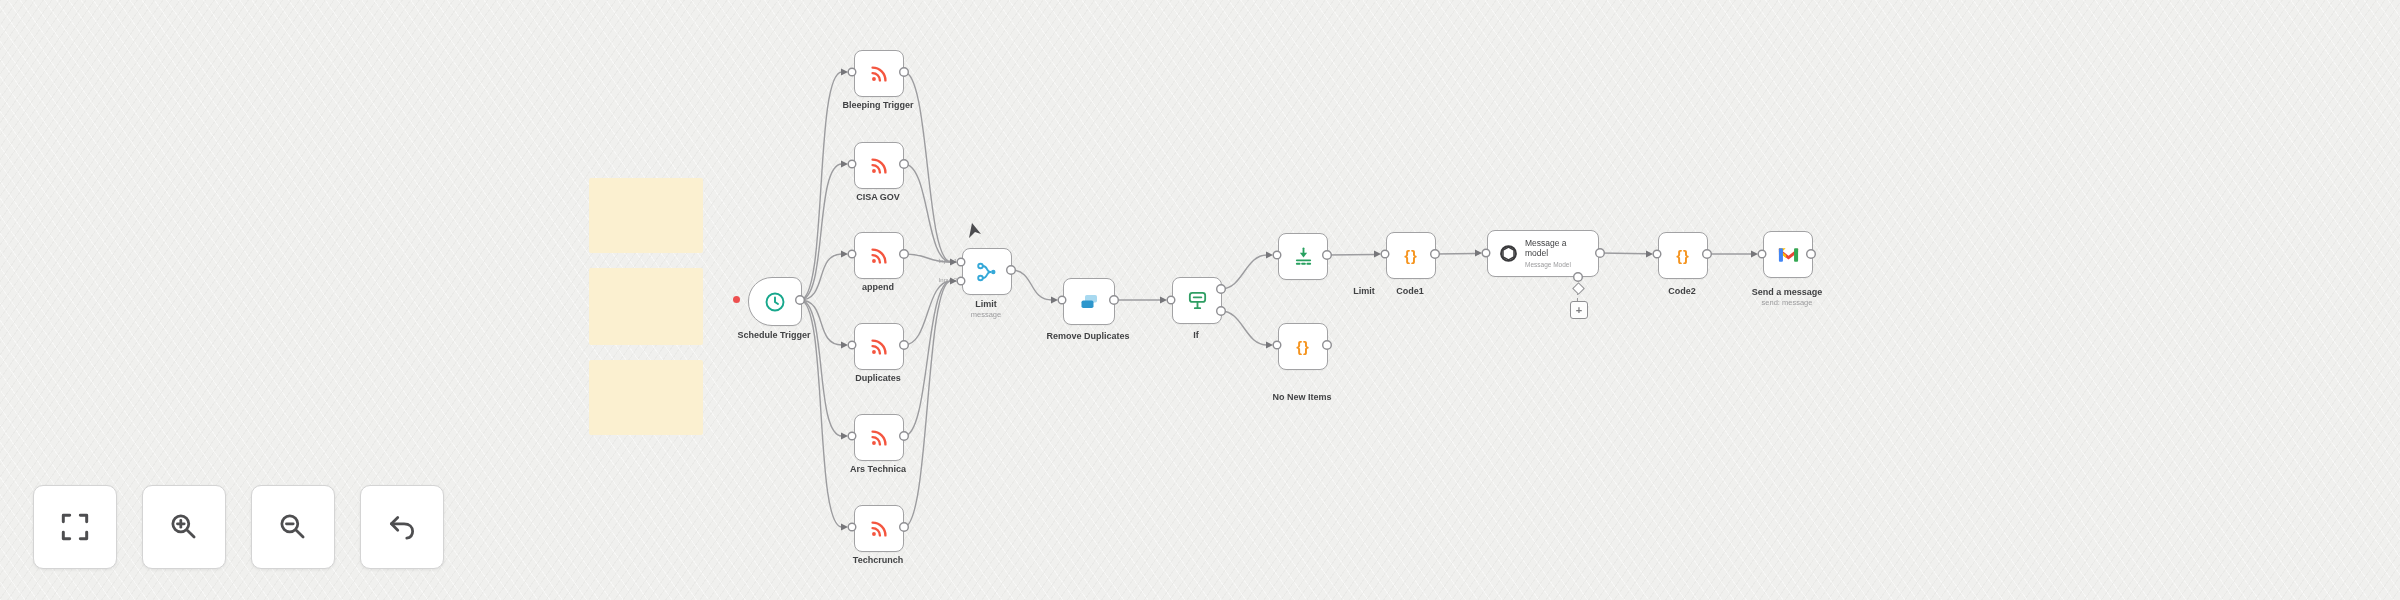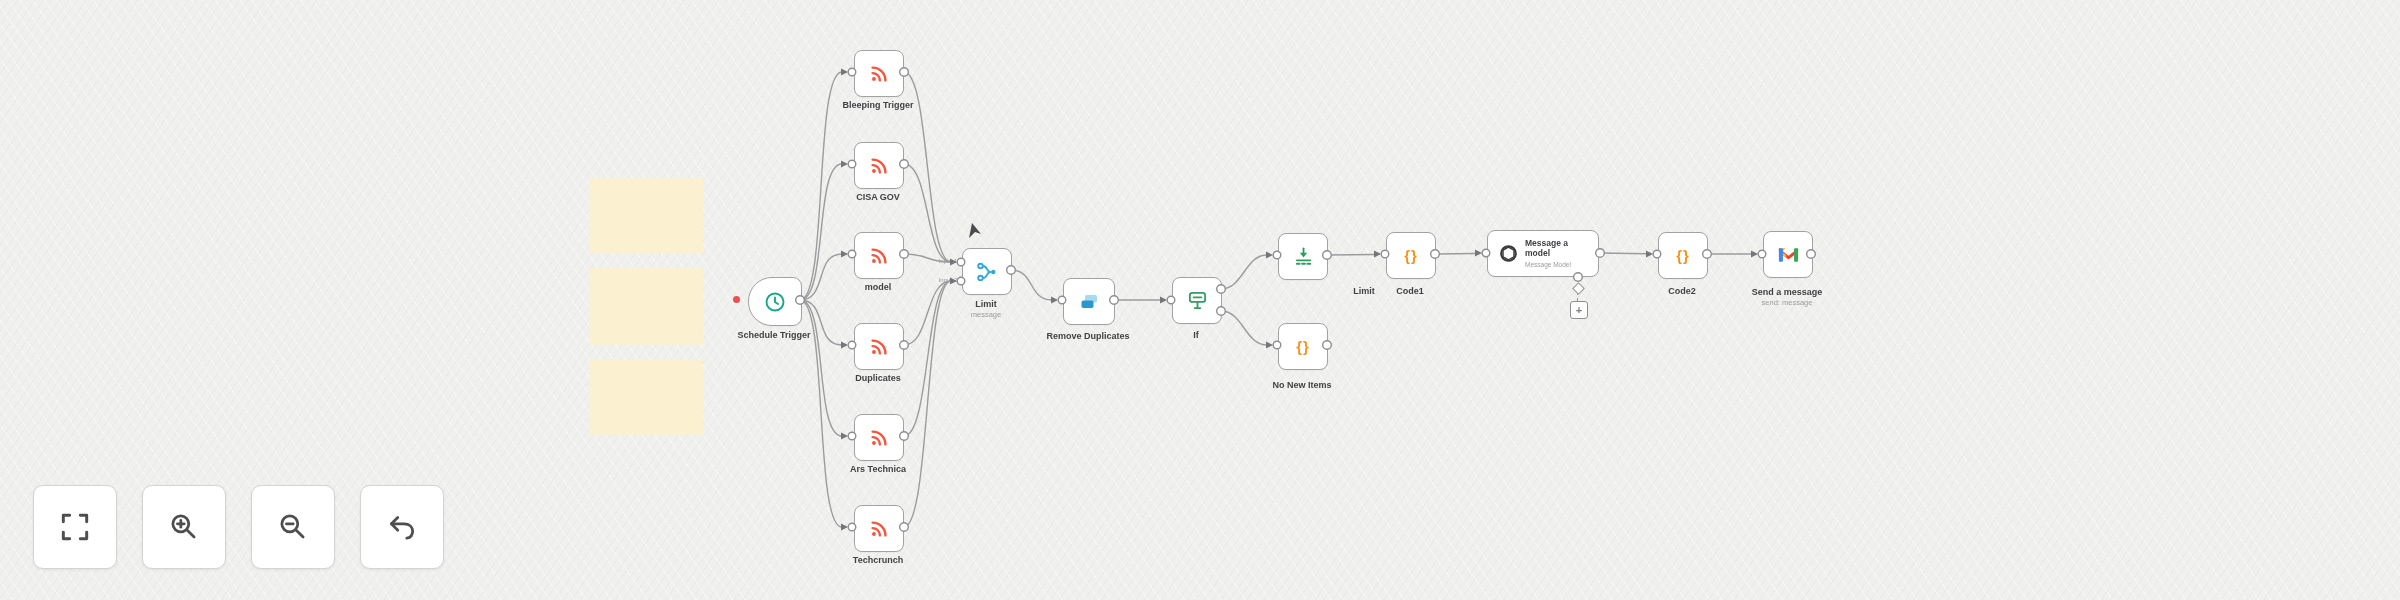--- a/index.html
+++ b/index.html
@@ -33,21 +33,21 @@
   }
   .nsub{
     position:absolute;width:200px;text-align:center;font-size:7.5px;font-weight:normal;
     color:#9b9b9d;z-index:4;white-space:nowrap;
   }
   .tinylbl{
     position:absolute;width:40px;text-align:right;font-size:6px;color:#9b9b9d;z-index:4;white-space:nowrap;
   }
   .code-glyph{font-size:15px;font-weight:bold;color:#f5941f;letter-spacing:1px;}
   .mm-text{display:flex;flex-direction:column;margin-left:6px;line-height:1.15;}
-  .mm-title{font-size:8.5px;font-weight:bold;color:#414244;width:58px;white-space:normal;}
+  .mm-title{font-size:8.5px;font-weight:normal;color:#414244;width:58px;white-space:normal;}
   .mm-sub{font-size:6.5px;color:#9b9b9d;margin-top:2px;white-space:nowrap;}
   .red-dot{position:absolute;width:7px;height:7px;border-radius:50%;background:#ed4f4f;z-index:4;}
   .diamond{
     position:absolute;width:7px;height:7px;background:#fff;border:1.2px solid #8f8f92;
     transform:rotate(45deg);z-index:6;
   }
   .dashline{position:absolute;width:0;border-left:1.2px dashed #9a9a9d;z-index:2;}
   .plusbox{
     position:absolute;width:16px;height:16px;background:#fdfdfd;border:1.2px solid #8f8f92;
     border-radius:3px;z-index:6;display:flex;align-items:center;justify-content:center;
@@ -170,21 +170,21 @@
   </div>
   <div class="nlabel" style="left:778px;top:192px">CISA GOV</div>
 
   <div class="node" style="left:854px;top:232px">
     <svg width="22" height="22" viewBox="0 0 24 24" fill="none" stroke="#f4553f" stroke-width="2.6" stroke-linecap="round">
       <path d="M5 5 A 14 14 0 0 1 19 19"></path>
         <path d="M5 11 A 8 8 0 0 1 13 19"></path>
         <circle cx="6.5" cy="17.5" r="2.1" fill="#f4553f" stroke="none"></circle>
     </svg>
   </div>
-  <div class="nlabel" style="left:778px;top:282px">model</div>
+  <div class="nlabel" style="left:778px;top:282px">append</div>
 
   <div class="node" style="left:854px;top:323px">
     <svg width="22" height="22" viewBox="0 0 24 24" fill="none" stroke="#f4553f" stroke-width="2.6" stroke-linecap="round">
       <path d="M5 5 A 14 14 0 0 1 19 19"></path>
         <path d="M5 11 A 8 8 0 0 1 13 19"></path>
         <circle cx="6.5" cy="17.5" r="2.1" fill="#f4553f" stroke="none"></circle>
     </svg>
   </div>
   <div class="nlabel" style="left:778px;top:373px">Duplicates</div>
 
@@ -255,21 +255,21 @@
   <div class="nlabel" style="left:1264px;top:286px">Limit</div>
 
   <div class="node" style="left:1386px;top:232px">
     <span class="code-glyph">{}</span>
   </div>
   <div class="nlabel" style="left:1310px;top:286px">Code1</div>
 
   <div class="node" style="left:1278px;top:323px">
     <span class="code-glyph">{}</span>
   </div>
-  <div class="nlabel" style="left:1202px;top:380px">No New Items</div>
+  <div class="nlabel" style="left:1202px;top:392px">No New Items</div>
 
   <div class="node wide" style="left:1487px;top:230px">
     <svg width="21" height="21" viewBox="0 0 24 24" fill="none" stroke="#3a3a3c">
       <circle cx="12" cy="12" r="8.4" stroke-width="2.3"></circle>
       <path d="M12 4.6 L18.3 8.2 L18.3 15.8 L12 19.4 L5.7 15.8 L5.7 8.2 Z" stroke-width="1.7"></path>
     </svg>
     <div class="mm-text">
       <div class="mm-title">Message a model</div>
       <div class="mm-sub">Message Model</div>
     </div>

